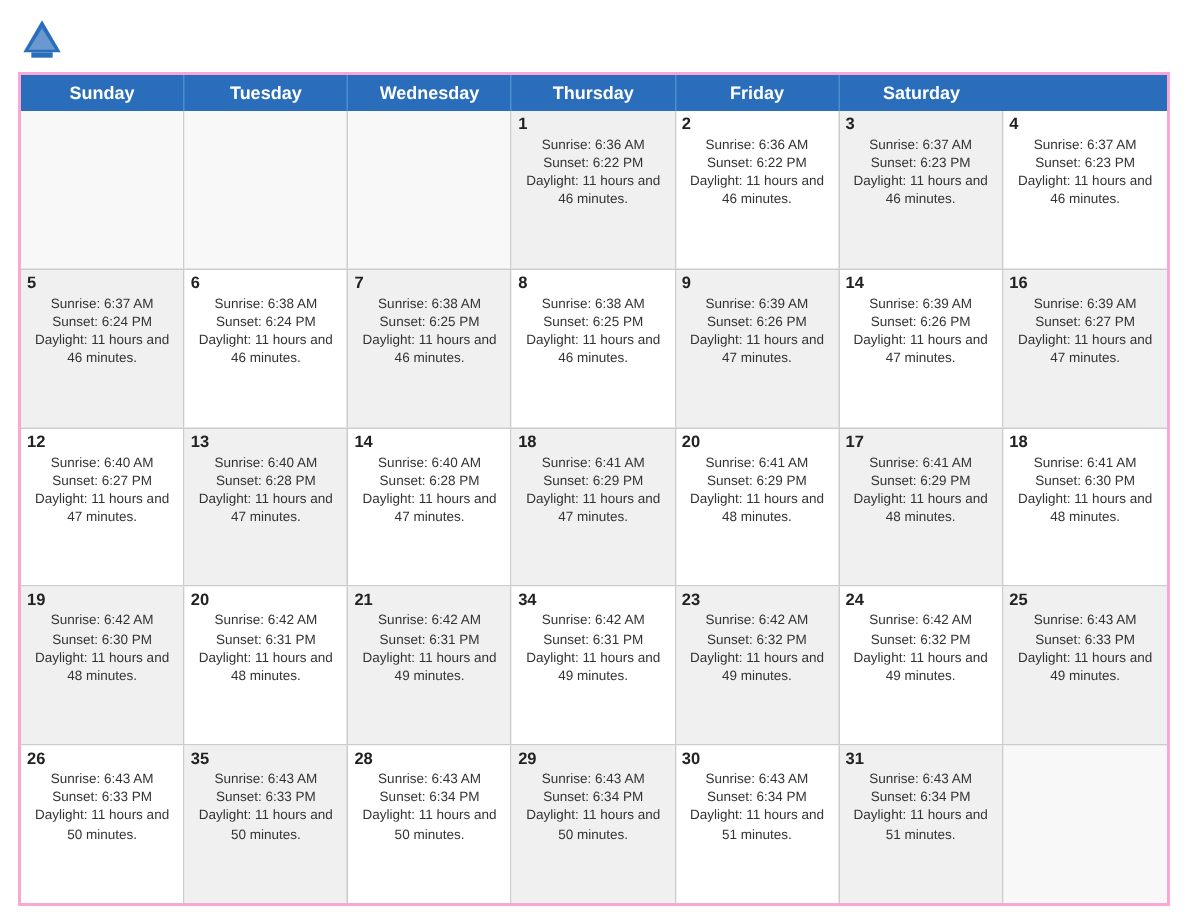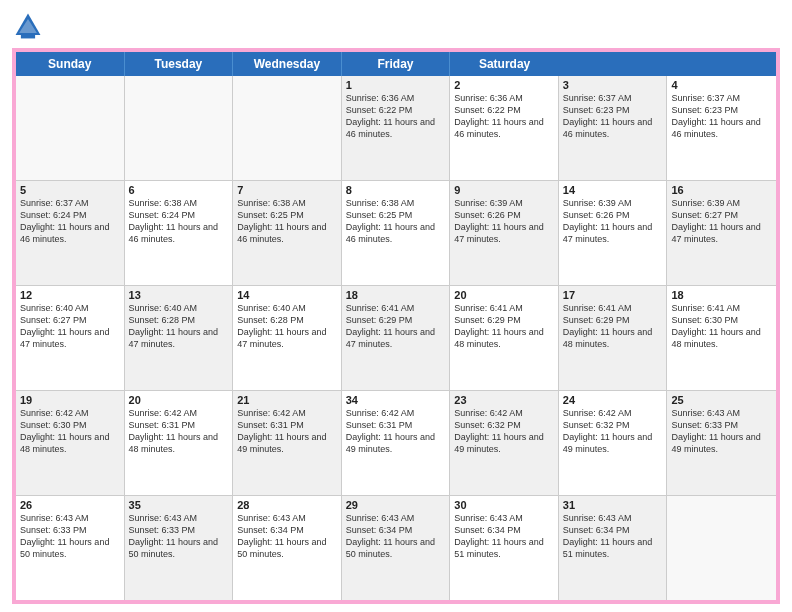--- a/index.html
+++ b/index.html
@@ -57,21 +57,21 @@
       line-height: 1.1;
     }
     .title-location {
       font-size: 14px;
       color: #444;
     }
     .calendar {
       flex: 1;
       display: flex;
       flex-direction: column;
-      border: 4px solid #f9a8d4;
+      border: 2px solid #f9a8d4;
     }
     .cal-header {
       display: grid;
       grid-template-columns: repeat(7, 1fr);
       background: #2a6ebb;
     }
     .cal-header-cell {
       color: #fff;
       font-size: 12px;
       font-weight: bold;
@@ -107,20 +107,21 @@
     .day-num {
       font-size: 11px;
       font-weight: bold;
       color: #222;
       margin-bottom: 1px;
     }
     .day-info {
       line-height: 1.35;
       font-size: 9px;
       color: #333;
+      text-align: center;
     }
   </style>
 </head>
 <body>
 
 <div class="page">
   <div class="header">
     <div class="logo">
       <svg class="logo-icon" viewBox="0 0 36 36">
         <polygon points="18,4 32,28 4,28" fill="#2a6ebb"></polygon>
@@ -136,20 +137,21 @@
       <div class="title-month"></div>
       <div class="title-location"></div>
     </div>
   </div>
 
   <div class="calendar">
     <div class="cal-header">
     <div class="cal-header-cell">Sunday</div>
         <div class="cal-header-cell">Tuesday</div>
         <div class="cal-header-cell">Wednesday</div>
+        <div class="cal-header-cell">Thursday</div>
         <div class="cal-header-cell">Friday</div>
         <div class="cal-header-cell">Saturday</div>
       </div>
     <div class="cal-body">
     <div class="cal-row">
           <div class="cal-cell empty"></div>
           <div class="cal-cell empty"></div>
           <div class="cal-cell empty"></div>
           <div class="cal-cell shaded">
             <div class="day-num">1</div>

